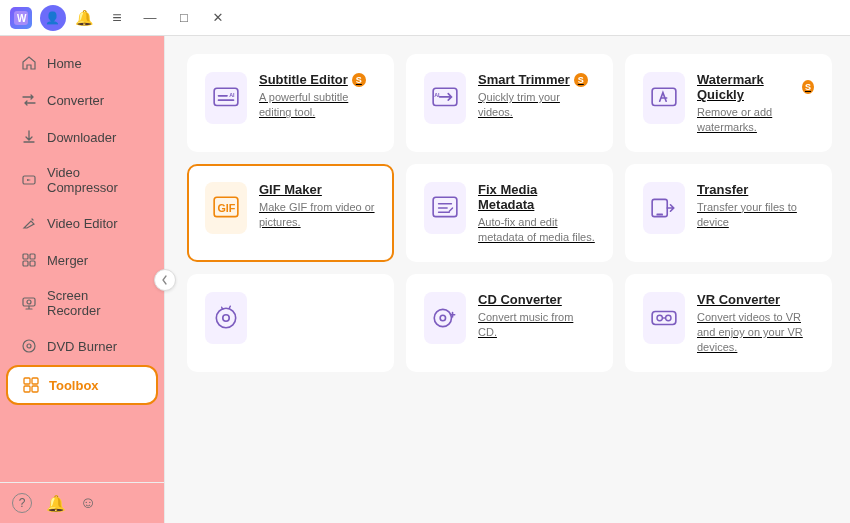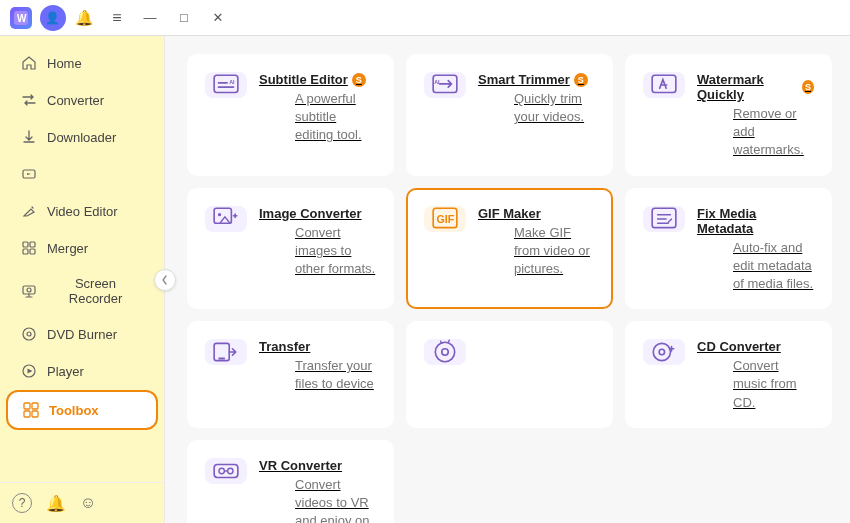--- a/index.html
+++ b/index.html
@@ -86,27 +86,26 @@
     
     .main-layout {
       display: flex;
       flex: 1;
       overflow: hidden;
     }
 
     
     .sidebar {
       width: 165px;
-      background: #fef9c3;
+      background: #fca5a5;
       border-right: 1px solid #e8e8e8;
       display: flex;
       flex-direction: column;
       flex-shrink: 0;
       position: relative;
-      text-align: center;
     }
     .sidebar-nav {
       flex: 1;
       padding: 8px 0;
       overflow-y: auto;
     }
     .sidebar-item {
       display: flex;
       align-items: center;
       padding: 9px 14px;
@@ -192,21 +191,21 @@
       transition: border-color 0.15s;
       display: flex;
       align-items: flex-start;
       gap: 12px;
       min-height: 78px;
     }
     .tool-card.selected { border-color: #f0860a; }
 
     .tool-card-icon {
       width: 42px;
-      height: 26px;
+      height: 52px;
       flex-shrink: 0;
       display: flex;
       align-items: center;
       justify-content: center;
       border-radius: 8px;
       background: #f5f0ff;
     }
     .tool-card-icon svg {
       width: 28px;
       height: 28px;
@@ -216,24 +215,23 @@
     .tool-card-title {
       font-size: 13px;
       font-weight: 600;
       color: #222;
       margin-bottom: 3px;
       display: flex;
       align-items: center;
       gap: 4px;
     }
     .tool-card-desc {
-      font-size: 13px;
+      font-size: 11px;
       color: #777;
       line-height: 1.4;
-      margin-left: 36px;
     }
 
     .badge-s {
       width: 14px;
       height: 14px;
       border-radius: 50%;
       background: #f0860a;
       color: white;
       font-size: 9px;
       font-weight: bold;
@@ -300,20 +298,21 @@
         <span>Downloader</span>
       </div>
 
       <div class="sidebar-item">
         <span class="sidebar-icon">
           <svg width="16" height="16" viewBox="0 0 16 16" fill="none">
             <rect x="2" y="4" width="12" height="8" rx="1.5" stroke="#666" stroke-width="1.2" fill="none"></rect>
             <path d="M6 7l4 1-4 1V7z" fill="#666"></path>
           </svg>
         </span>
+        <span>Video Compressor</span>
       </div>
 
       <div class="sidebar-item">
         <span class="sidebar-icon">
           <svg width="16" height="16" viewBox="0 0 16 16" fill="none">
             <path d="M3 13L10 6l3 3-7 4H3v-0z" stroke="#666" stroke-width="1.2" fill="none"></path>
             <path d="M11 4l1 1" stroke="#666" stroke-width="1.2" stroke-linecap="round"></path>
           </svg>
         </span>
         <span>Video Editor</span>
@@ -345,29 +344,20 @@
       <div class="sidebar-item">
         <span class="sidebar-icon">
           <svg width="16" height="16" viewBox="0 0 16 16" fill="none">
             <circle cx="8" cy="8" r="6" stroke="#666" stroke-width="1.2" fill="none"></circle>
             <circle cx="8" cy="8" r="2" stroke="#666" stroke-width="1.2" fill="none"></circle>
           </svg>
         </span>
         <span>DVD Burner</span>
       </div>
 
-      <div class="sidebar-item">
-        <span class="sidebar-icon">
-          <svg width="16" height="16" viewBox="0 0 16 16" fill="none">
-            <circle cx="8" cy="8" r="6" stroke="#666" stroke-width="1.2" fill="none"></circle>
-            <path d="M6.5 5.5l5 2.5-5 2.5V5.5z" fill="#666"></path>
-          </svg>
-        </span>
-        <span>Player</span>
-      </div>
 
       <div class="sidebar-item active">
         <span class="sidebar-icon">
           <svg width="16" height="16" viewBox="0 0 16 16" fill="none">
             <rect x="1" y="1" width="6" height="6" rx="1" stroke="#f0860a" stroke-width="1.3" fill="none"></rect>
             <rect x="9" y="1" width="6" height="6" rx="1" stroke="#f0860a" stroke-width="1.3" fill="none"></rect>
             <rect x="1" y="9" width="6" height="6" rx="1" stroke="#f0860a" stroke-width="1.3" fill="none"></rect>
             <rect x="9" y="9" width="6" height="6" rx="1" stroke="#f0860a" stroke-width="1.3" fill="none"></rect>
           </svg>
         </span>
@@ -432,37 +422,20 @@
     </svg>
     </div>
     <div class="tool-card-text">
       <div class="tool-card-title">
         <span>Watermark Quickly</span>
         <span class="badge-s">S</span>
       </div>
       <div class="tool-card-desc">Remove or add watermarks.</div>
     </div>
   </div>
-        <div class="tool-card">
-    <div class="tool-card-icon" style="background:#f5f0ff">
-      <svg width="26" height="26" viewBox="0 0 26 26" fill="none">
-      <rect x="2" y="3" width="16" height="14" rx="2" stroke="#7c5cbf" stroke-width="1.5" fill="none"></rect>
-      <path d="M8 16l4-5 4 5" stroke="#7c5cbf" stroke-width="1.3" stroke-linecap="round" fill="none"></path>
-      <circle cx="7" cy="9" r="1.5" fill="#7c5cbf"></circle>
-      <path d="M20 10h3M21.5 8.5v3" stroke="#7c5cbf" stroke-width="1.5" stroke-linecap="round"></path>
-    </svg>
-    </div>
-    <div class="tool-card-text">
-      <div class="tool-card-title">
-        <span>Image Converter</span>
-
-      </div>
-      <div class="tool-card-desc">Convert images to other formats.</div>
-    </div>
-  </div>
         <div class="tool-card selected">
     <div class="tool-card-icon" style="background:#fff5e6">
       <svg width="26" height="26" viewBox="0 0 26 26" fill="none">
       <rect x="2" y="3" width="22" height="18" rx="2.5" stroke="#f0860a" stroke-width="1.5" fill="none"></rect>
       <text x="5" y="17" font-size="10" fill="#f0860a" font-weight="bold">GIF</text>
     </svg>
     </div>
     <div class="tool-card-text">
       <div class="tool-card-title">
         <span>GIF Maker</span>

